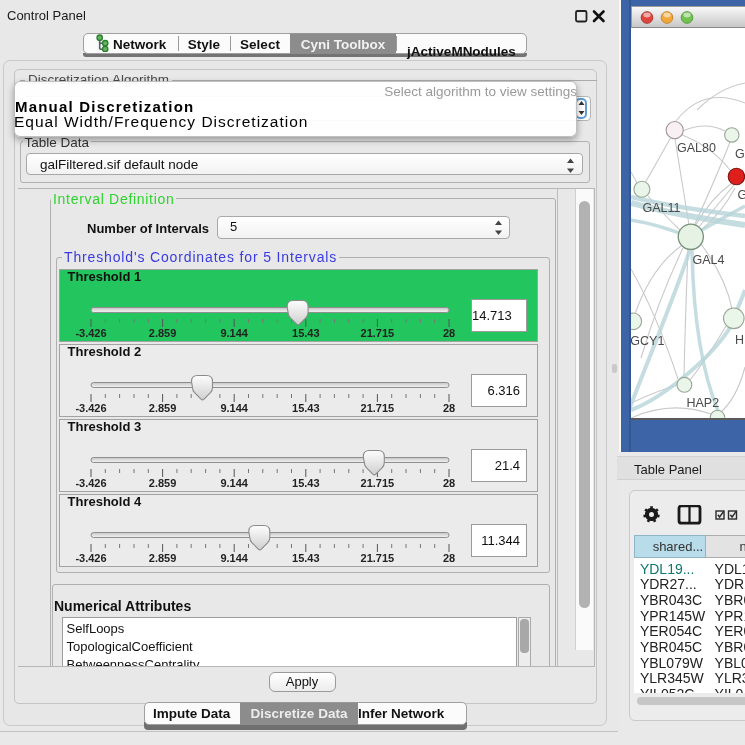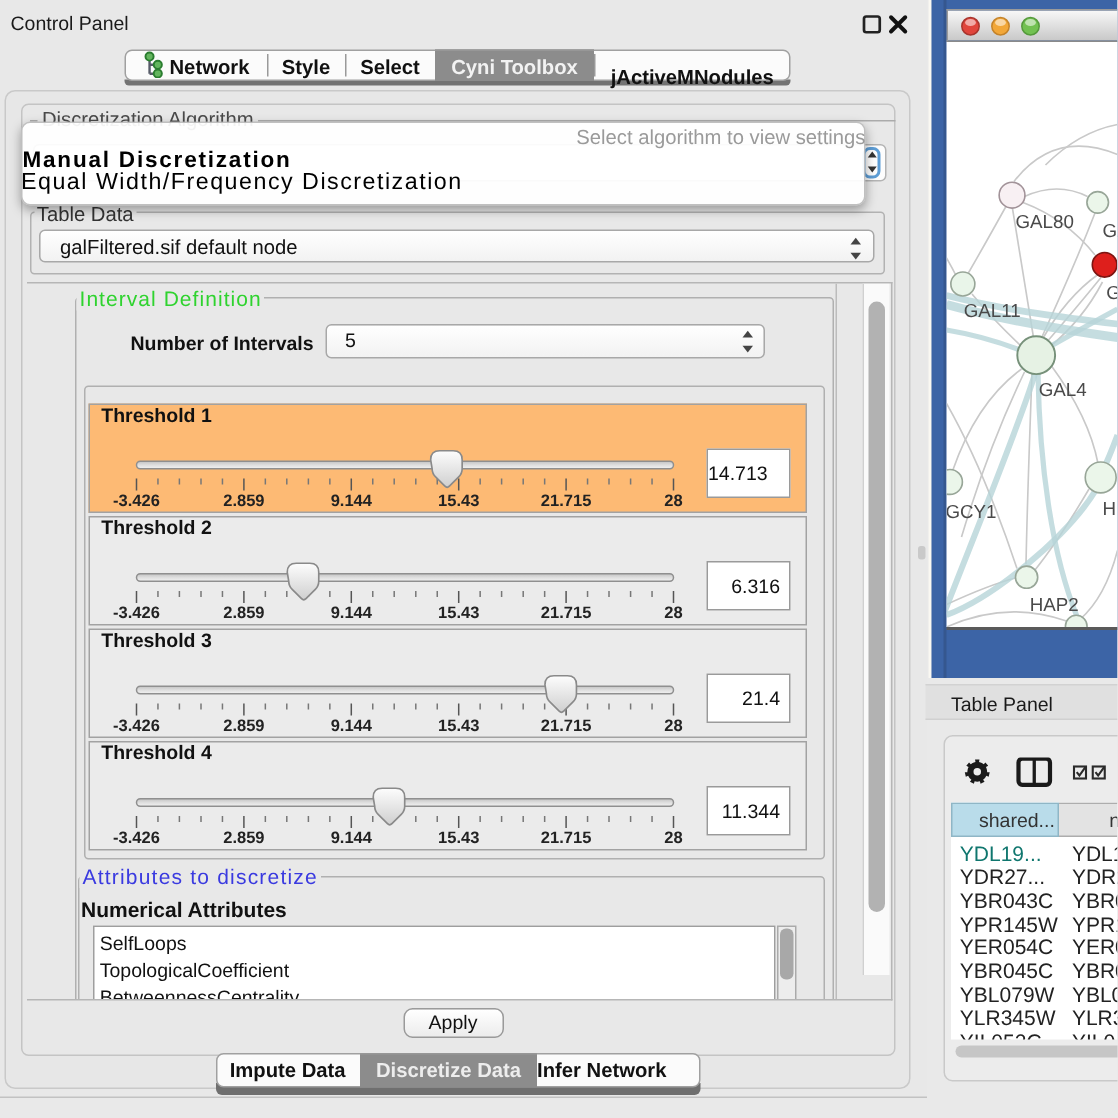--- a/index.html
+++ b/index.html
@@ -74,22 +74,23 @@
 
   <div class="abs b" style="left:69px;top:32px;font-size:13px;color:#111;">Number of Intervals</div>
   <div class="abs" style="left:199px;top:27px;width:292.5px;height:22.5px;background:linear-gradient(#ffffff,#f2f2f2);border:1px solid #a8a8a8;border-radius:4px;box-sizing:border-box;"></div>
   <div class="abs" style="left:212px;top:30px;font-size:13px;color:#111;">5</div>
   <svg class="abs" style="left:476px;top:31px;" width="9" height="16" viewBox="0 0 9 16">
     <path d="M4.5 0.5 L8 5 H1 Z" fill="#444"></path>
       <path d="M4.5 15 L8 10.5 H1 Z" fill="#444"></path>
   </svg>
 
   <div class="abs" style="left:37.5px;top:68px;width:494px;height:315.5px;border:1px solid #b0b0b0;border-radius:3px;box-sizing:border-box;"></div>
-
-  <div class="abs" style="left:40.5px;top:79.5px;width:479px;height:73px;background:#fdba74;border:1px solid #a2a2a2;box-sizing:border-box;">
+  <div class="abs" style="left:44px;top:59.5px;font-size:14px;letter-spacing:0.85px;color:#3a3ae0;background:#e8e8e8;padding:0 2px;">Threshold's Coordinates for 5 Intervals</div>
+
+  <div class="abs" style="left:40.5px;top:79.5px;width:479px;height:73px;background:#22c55e;border:1px solid #a2a2a2;box-sizing:border-box;">
     <div class="abs b" style="left:8px;top:-1px;font-size:13px;color:#111;">Threshold 1</div>
     <svg class="abs" style="left:0;top:0;" width="479" height="73" viewBox="0 0 479 73">
       <defs>
           <linearGradient id="trkg" x1="0" y1="0" x2="0" y2="1">
             <stop offset="0" stop-color="#c3c3c3"></stop>
             <stop offset="0.5" stop-color="#dedede"></stop>
             <stop offset="1" stop-color="#f2f2f2"></stop>
           </linearGradient>
           <linearGradient id="thg1" x1="0" y1="0" x2="0" y2="1">
         <stop offset="0" stop-color="#fdfdfd"></stop>
@@ -284,21 +285,20 @@
         <text x="174.2" y="67" font-size="11" font-weight="bold" fill="#222" text-anchor="middle" font-family="Liberation Sans, sans-serif">9.144</text>
         <text x="245.8" y="67" font-size="11" font-weight="bold" fill="#222" text-anchor="middle" font-family="Liberation Sans, sans-serif">15.43</text>
         <text x="317.4" y="67" font-size="11" font-weight="bold" fill="#222" text-anchor="middle" font-family="Liberation Sans, sans-serif">21.715</text>
         <text x="389.0" y="67" font-size="11" font-weight="bold" fill="#222" text-anchor="middle" font-family="Liberation Sans, sans-serif">28</text>
       <path d="M 188.8 36.5 q 0 -6 6 -6 h 9 q 6 0 6 6 v 6 q 0 3.2 -2.3 5.4 l -6.2 6.2 q -1.5 1.5 -3 0 l -6.2 -6.2 q -2.3 -2.2 -2.3 -5.4 z" fill="url(#thg4)" stroke="#8a8a8a" stroke-width="1.1"></path>
     </svg>
     <div class="abs" style="left:411.5px;top:29px;width:56px;height:33px;background:#fff;border:1px solid #9a9a9a;box-sizing:border-box;font-size:13px;color:#111;text-align:right;line-height:31px;padding-right:6px;">11.344</div>
   </div>
 
   <div class="abs" style="left:34px;top:395px;width:497.5px;height:90px;border:1px solid #b0b0b0;border-radius:3px;box-sizing:border-box;"></div>
-  <div class="abs" style="left:35px;top:387px;font-size:14px;letter-spacing:0.8px;color:#3a3ae0;background:#e8e8e8;padding:0 2px;">Attributes to discretize</div>
   <div class="abs b" style="left:36px;top:408.5px;font-size:14px;color:#111;">Numerical Attributes</div>
   <div class="abs" style="left:44px;top:428px;width:454.5px;height:55px;background:#fff;border:1px solid #9e9e9e;box-sizing:border-box;"></div>
   <div class="abs" style="left:48.5px;top:431.5px;font-size:13px;color:#111;">SelfLoops</div>
   <div class="abs" style="left:48.5px;top:449.5px;font-size:13px;color:#111;">TopologicalCoefficient</div>
   <div class="abs" style="left:48.5px;top:467.5px;font-size:13px;color:#111;">BetweennessCentrality</div>
   <div class="abs" style="left:499.5px;top:428px;width:13.5px;height:55px;background:#ededed;border:1px solid #aaa;box-sizing:border-box;"></div>
   <div class="abs" style="left:501.5px;top:430px;width:9px;height:34px;background:#a8a8a8;border-radius:4px;"></div>
 </div>
 
 <div class="abs" style="left:268.5px;top:671.5px;width:67px;height:20px;background:linear-gradient(#ffffff,#ececec);border:1px solid #9a9a9a;border-radius:6px;box-sizing:border-box;text-align:center;font-size:13px;color:#111;line-height:18px;">Apply</div>

